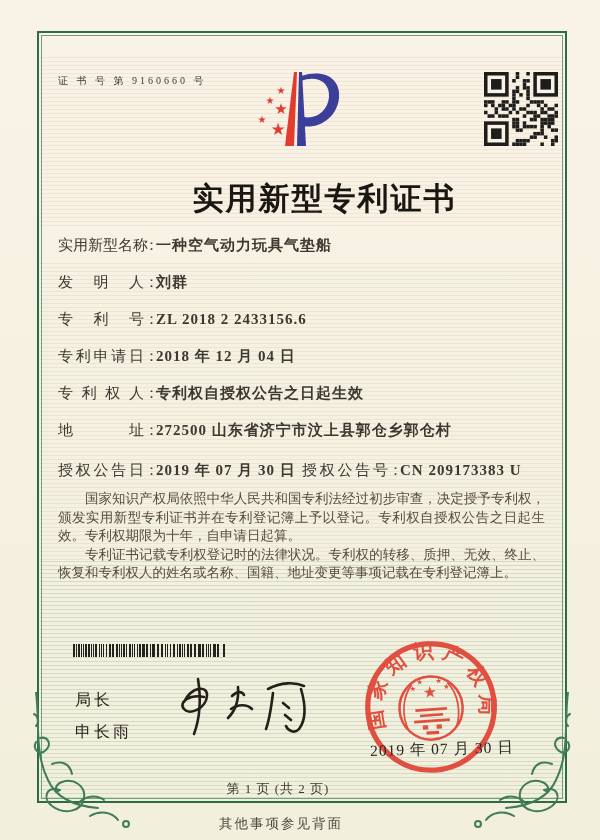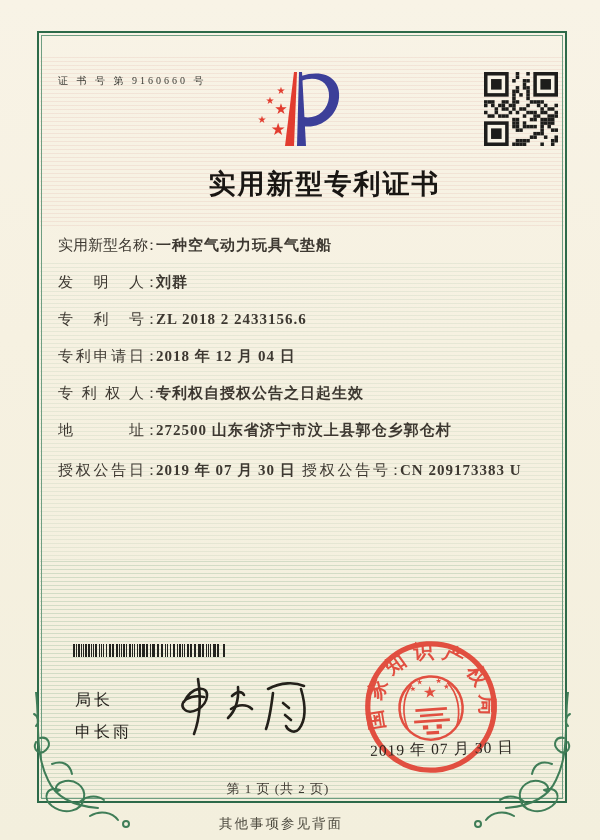--- a/index.html
+++ b/index.html
@@ -14,22 +14,22 @@
     background:repeating-linear-gradient(0deg,rgba(120,165,130,0.13) 0 1px,transparent 1px 4px);}
   .pattern-green-strong{position:absolute;left:40px;right:36px;top:560px;height:242px;
     background:repeating-linear-gradient(0deg,rgba(110,160,122,0.25) 0 1px,transparent 1px 4px);}
   
   .frame{position:absolute;left:37px;top:31px;right:33px;bottom:37px;
     border:2px solid #2d6a49;}
   .frame-inner{position:absolute;inset:2px;border:1px solid #6f9e82;}
   .cert-no{position:absolute;left:58px;top:74px;font-size:10px;letter-spacing:3px;color:#3a3a34;}
   .logo{position:absolute;left:248px;top:64px;width:100px;height:90px;}
   .qr{position:absolute;left:484px;top:72px;width:74px;height:74px;}
-  .title{position:absolute;left:37px;right:33px;top:166px;margin:0;text-align:center;
-    font-size:27px;font-weight:bold;color:#191613;letter-spacing:2px;padding-left:45px;}
+  .title{position:absolute;left:37px;right:33px;top:166px;margin:12px;text-align:center;
+    font-size:31px;font-weight:bold;color:#191613;letter-spacing:2px;padding-left:45px;}
   .fields{position:absolute;left:58px;right:50px;top:236px;font-size:15px;color:#3d3831;}
   .field-row{margin-bottom:16px;height:21px;white-space:nowrap;}
   .flabel{display:inline-flex;justify-content:space-between;width:86px;vertical-align:bottom;}
   .colon{display:inline-block;width:12px;}
   .fvalue{letter-spacing:1px;font-weight:bold;}
   .grant-row{position:absolute;left:58px;right:40px;top:461px;font-size:15px;color:#3d3831;white-space:nowrap;}
   .grant-pair2{position:absolute;left:244px;top:0;}
   .grant-pair2 .flabel{width:86px;}
   .paras{position:absolute;left:58px;right:55px;top:490px;font-size:13.5px;line-height:18.6px;
     color:#574c3e;text-align:justify;}
@@ -294,20 +294,24 @@
       <span class="flabel">
           <span>授</span>
           <span>权</span>
           <span>公</span>
           <span>告</span>
           <span>号</span>
         </span><span class="colon">：</span><span class="fvalue">CN 209173383 U</span>
     </span>
   </div>
 
+  <div class="paras">
+    <p>国家知识产权局依照中华人民共和国专利法经过初步审查，决定授予专利权，颁发实用新型专利证书并在专利登记簿上予以登记。专利权自授权公告之日起生效。专利权期限为十年，自申请日起算。</p>
+    <p>专利证书记载专利权登记时的法律状况。专利权的转移、质押、无效、终止、恢复和专利权人的姓名或名称、国籍、地址变更等事项记载在专利登记簿上。</p>
+  </div>
 
   <div class="barcode">
     <svg id="barcode-svg" viewBox="0 0 154 13" width="154" height="13">
         <rect x="0" y="0" width="2" height="13" fill="#24241f"></rect>
         <rect x="3" y="0" width="1" height="13" fill="#24241f"></rect>
         <rect x="5" y="0" width="2" height="13" fill="#24241f"></rect>
         <rect x="8" y="0" width="1" height="13" fill="#24241f"></rect>
         <rect x="10" y="0" width="1" height="13" fill="#24241f"></rect>
         <rect x="12" y="0" width="2" height="13" fill="#24241f"></rect>
         <rect x="15" y="0" width="2" height="13" fill="#24241f"></rect>

